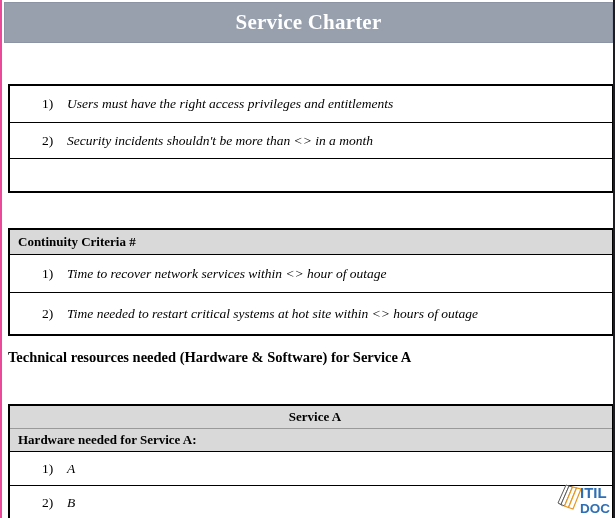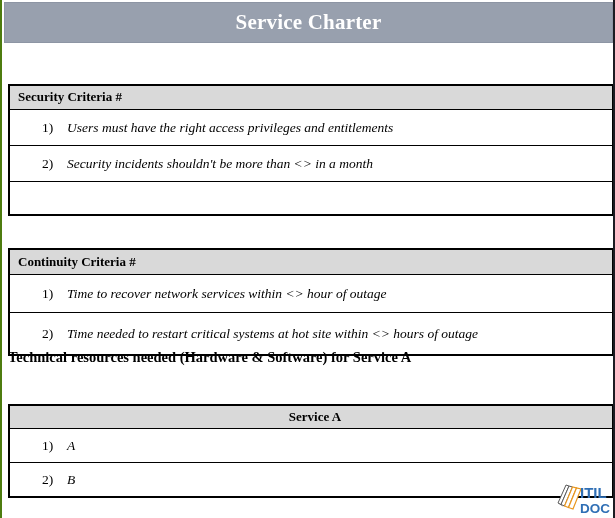--- a/index.html
+++ b/index.html
@@ -12,21 +12,21 @@
     font-family: "Liberation Serif", "DejaVu Serif", serif;
     color: #000000;
   }
   #page {
     position: relative;
     width: 615px;
     height: 518px;
     overflow: hidden;
     background: #ffffff;
     box-sizing: border-box;
-    border-left: 2px solid #4d7c0f;
+    border-left: 2px solid #ec4899;
     border-right: 2px solid #1c1c22;
   }
 
   
   .title-band {
     position: absolute;
     left: 2px;
     top: 2px;
     width: 609px;
     height: 41px;
@@ -120,39 +120,36 @@
 </head>
 <body>
 
 <div id="page">
 
   <div class="title-band">
     <span class="title-text">Service Charter</span>
   </div>
 
   <div class="tbl" style="top:84px;">
-    <div class="trow head" style="height:23px;">
-      <span class="head-label">Security Criteria #</span>
-    </div>
     <div class="trow" style="height:36px;">
       <div class="li">
         <span class="num">1)</span>
         <span class="txt">Users must have the right access privileges and entitlements</span>
       </div>
     </div>
     <div class="trow" style="height:36px;">
       <div class="li">
         <span class="num">2)</span>
         <span class="txt">Security incidents shouldn't be more than &lt;&gt; in a month</span>
       </div>
     </div>
     <div class="trow empty-row" style="height:33px;"></div>
   </div>
 
-  <div class="tbl" style="top:228px;margin-top:20px;">
+  <div class="tbl" style="top:228px;">
     <div class="trow head" style="height:24px;">
       <span class="head-label">Continuity Criteria #</span>
     </div>
     <div class="trow" style="height:38px;">
       <div class="li">
         <span class="num">1)</span>
         <span class="txt">Time to recover network services within &lt;&gt; hour of outage</span>
       </div>
     </div>
     <div class="trow" style="height:42px;">
@@ -161,20 +158,23 @@
         <span class="txt">Time needed to restart critical systems at hot site within &lt;&gt; hours of outage</span>
       </div>
     </div>
   </div>
 
   <div class="section-heading" style="top:350px;">Technical resources needed (Hardware &amp; Software) for Service A</div>
 
   <div class="tbl" style="top:404px;">
     <div class="trow head thin-sep" style="height:22px;justify-content:center;">
       <span class="head-label">Service A</span>
+    </div>
+    <div class="trow head" style="height:23px;">
+      <span class="head-label">Hardware needed for Service A:</span>
     </div>
     <div class="trow" style="height:34px;">
       <div class="li">
         <span class="num">1)</span>
         <span class="txt">A</span>
       </div>
     </div>
     <div class="trow" style="height:34px;">
       <div class="li">
         <span class="num">2)</span>

